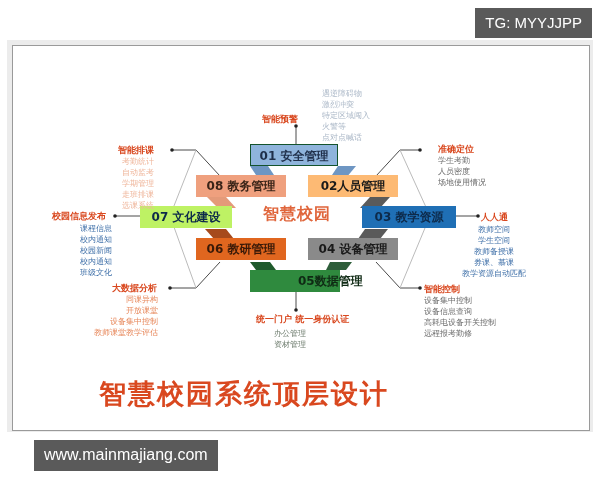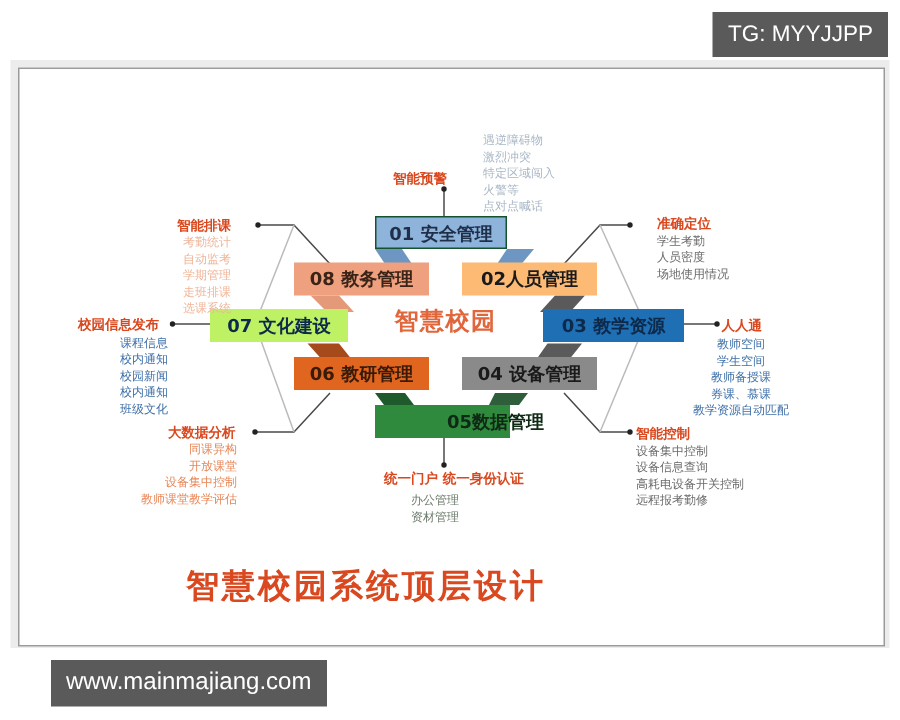--- a/index.html
+++ b/index.html
@@ -12,21 +12,21 @@
   .frame-shadow { position:absolute; left:7px; top:40px; width:586px; height:392px; background:#ececec; }
   .frame { position:absolute; left:12px; top:45px; width:578px; height:386px; background:#ffffff;
            border:1px solid #9a9a9a; box-sizing:border-box; }
   .box { position:absolute; height:22px; line-height:22px; text-align:center; font-size:12px; font-weight:bold;
          box-sizing:border-box; white-space:nowrap; }
   .center-title { position:absolute; left:263px; top:204px; font-size:16px; font-weight:bold; color:#e0663c;
                   letter-spacing:1px; }
   .cat { position:absolute; font-size:9px; font-weight:bold; color:#d9481f; white-space:nowrap; }
   .items { position:absolute; font-size:8px; line-height:11px; white-space:nowrap; }
   .items div { height:11px; }
-  .main-title { position:absolute; left:0; width:488px; top:376px; text-align:center; font-size:22px;
+  .main-title { position:absolute; left:0; width:488px; top:376px; text-align:center; font-size:27px;
                 font-weight:bold; color:#d9481f; letter-spacing:2px; }
   svg.lines { position:absolute; left:0; top:0; }
 </style>
 </head>
 <body>
 
 <div class="watermark wm-top">TG: MYYJJPP</div>
 
 <div class="frame-shadow"></div>
 <div class="frame"></div>

